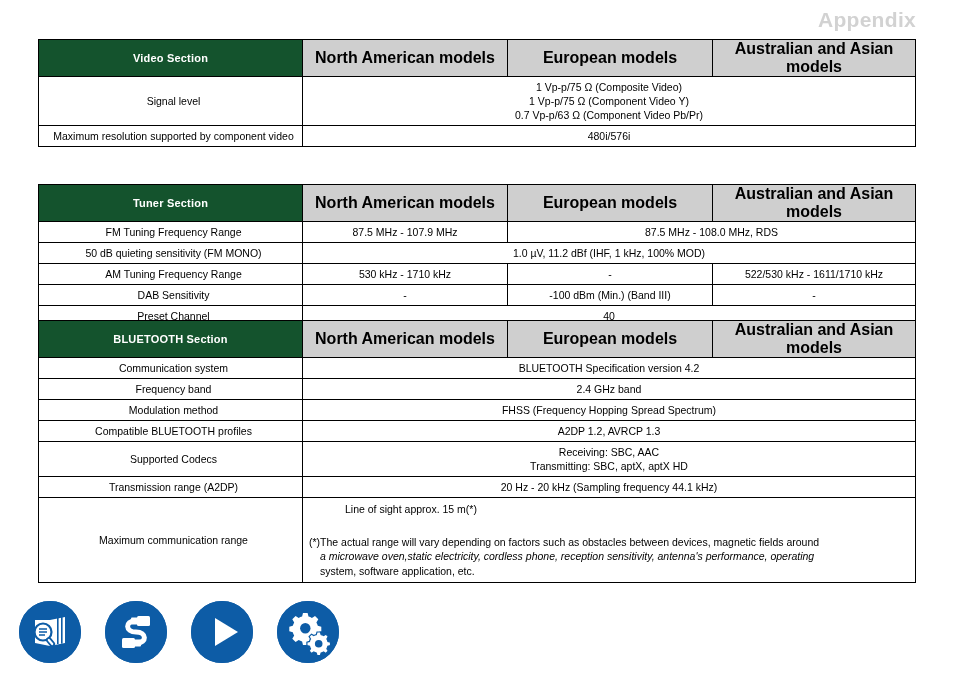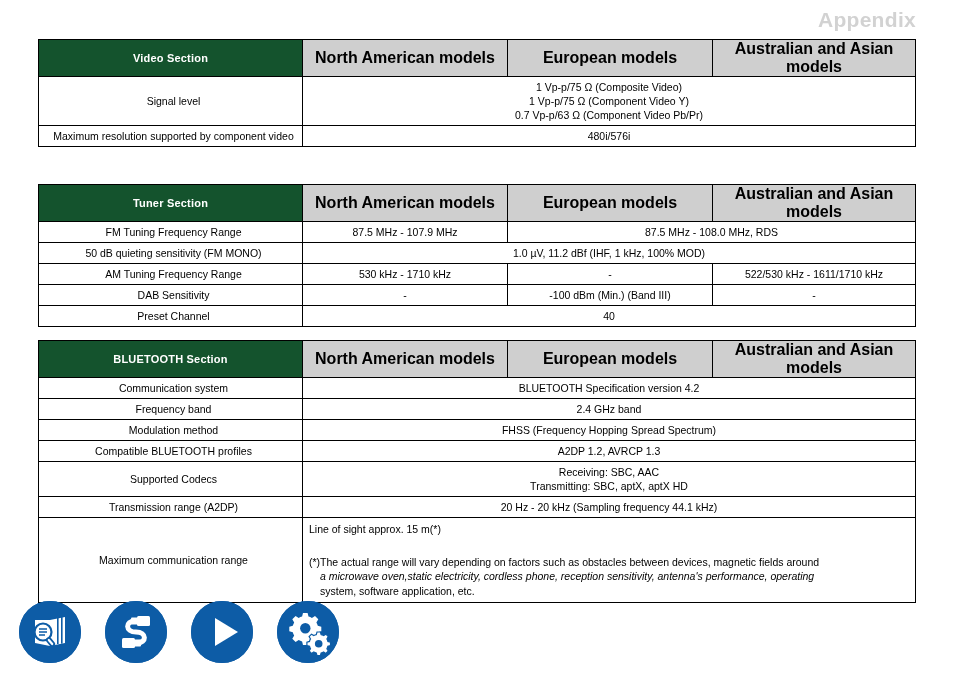--- a/index.html
+++ b/index.html
@@ -78,29 +78,29 @@
   }
   td.val-left {
     text-align: left;
     padding: 4px 4px 4px 6px;
     line-height: 14.5px;
   }
   td.val .ln { display: block; }
   .dash { letter-spacing: 0; }
 
   .note-block { display: block; }
-  .note-block .l1 { display: block; }
+  .note-block .l1 { display: block; margin-left: 36px; }
   .note-block .l2 { display: block; margin-top: 18px; }
   .note-block .l3 { display: block; padding-left: 11px; font-style: italic; }
   .note-block .l4 { display: block; padding-left: 11px; }
 
   
   #table-video     { top: 39px; }
   #table-tuner     { top: 168px; margin-top: 16px; }
-  #table-bluetooth { top: 340px; }
+  #table-bluetooth { top: 320px; }
 
   
   .footer {
     position: absolute;
     left: 0;
     top: 596px;
     width: 954px;
     height: 80px;
   }
   .circ-btn {

